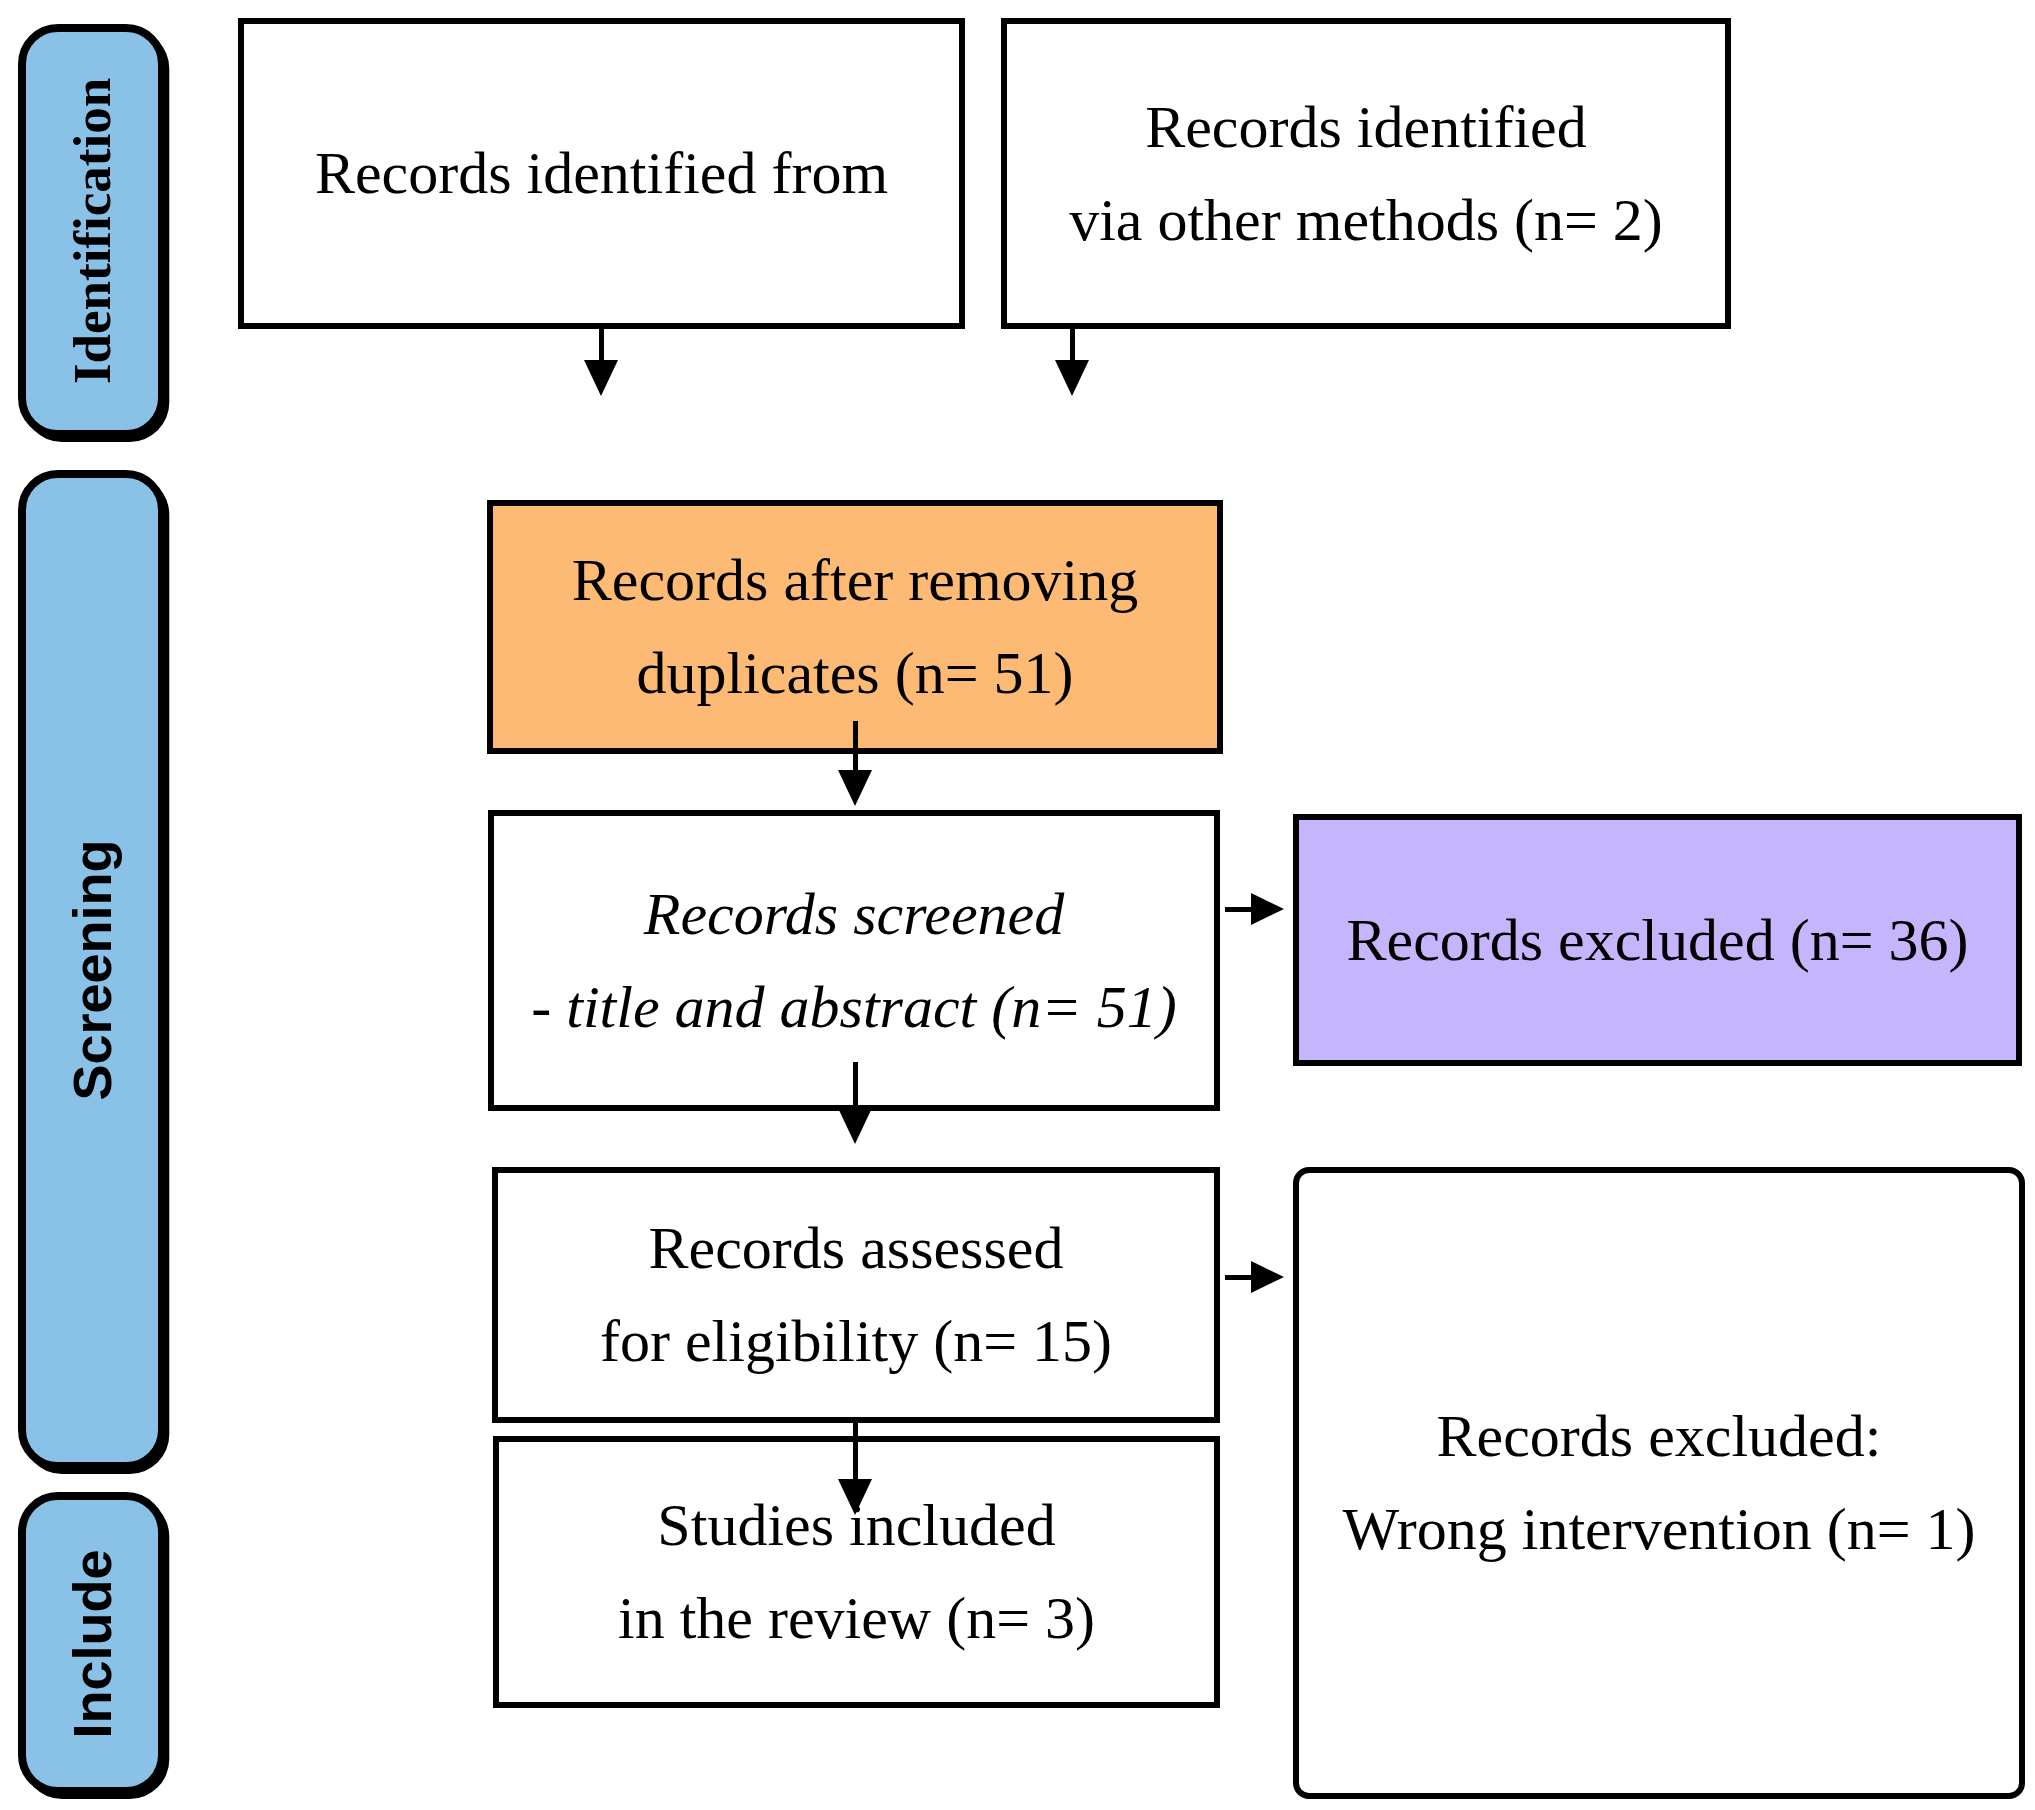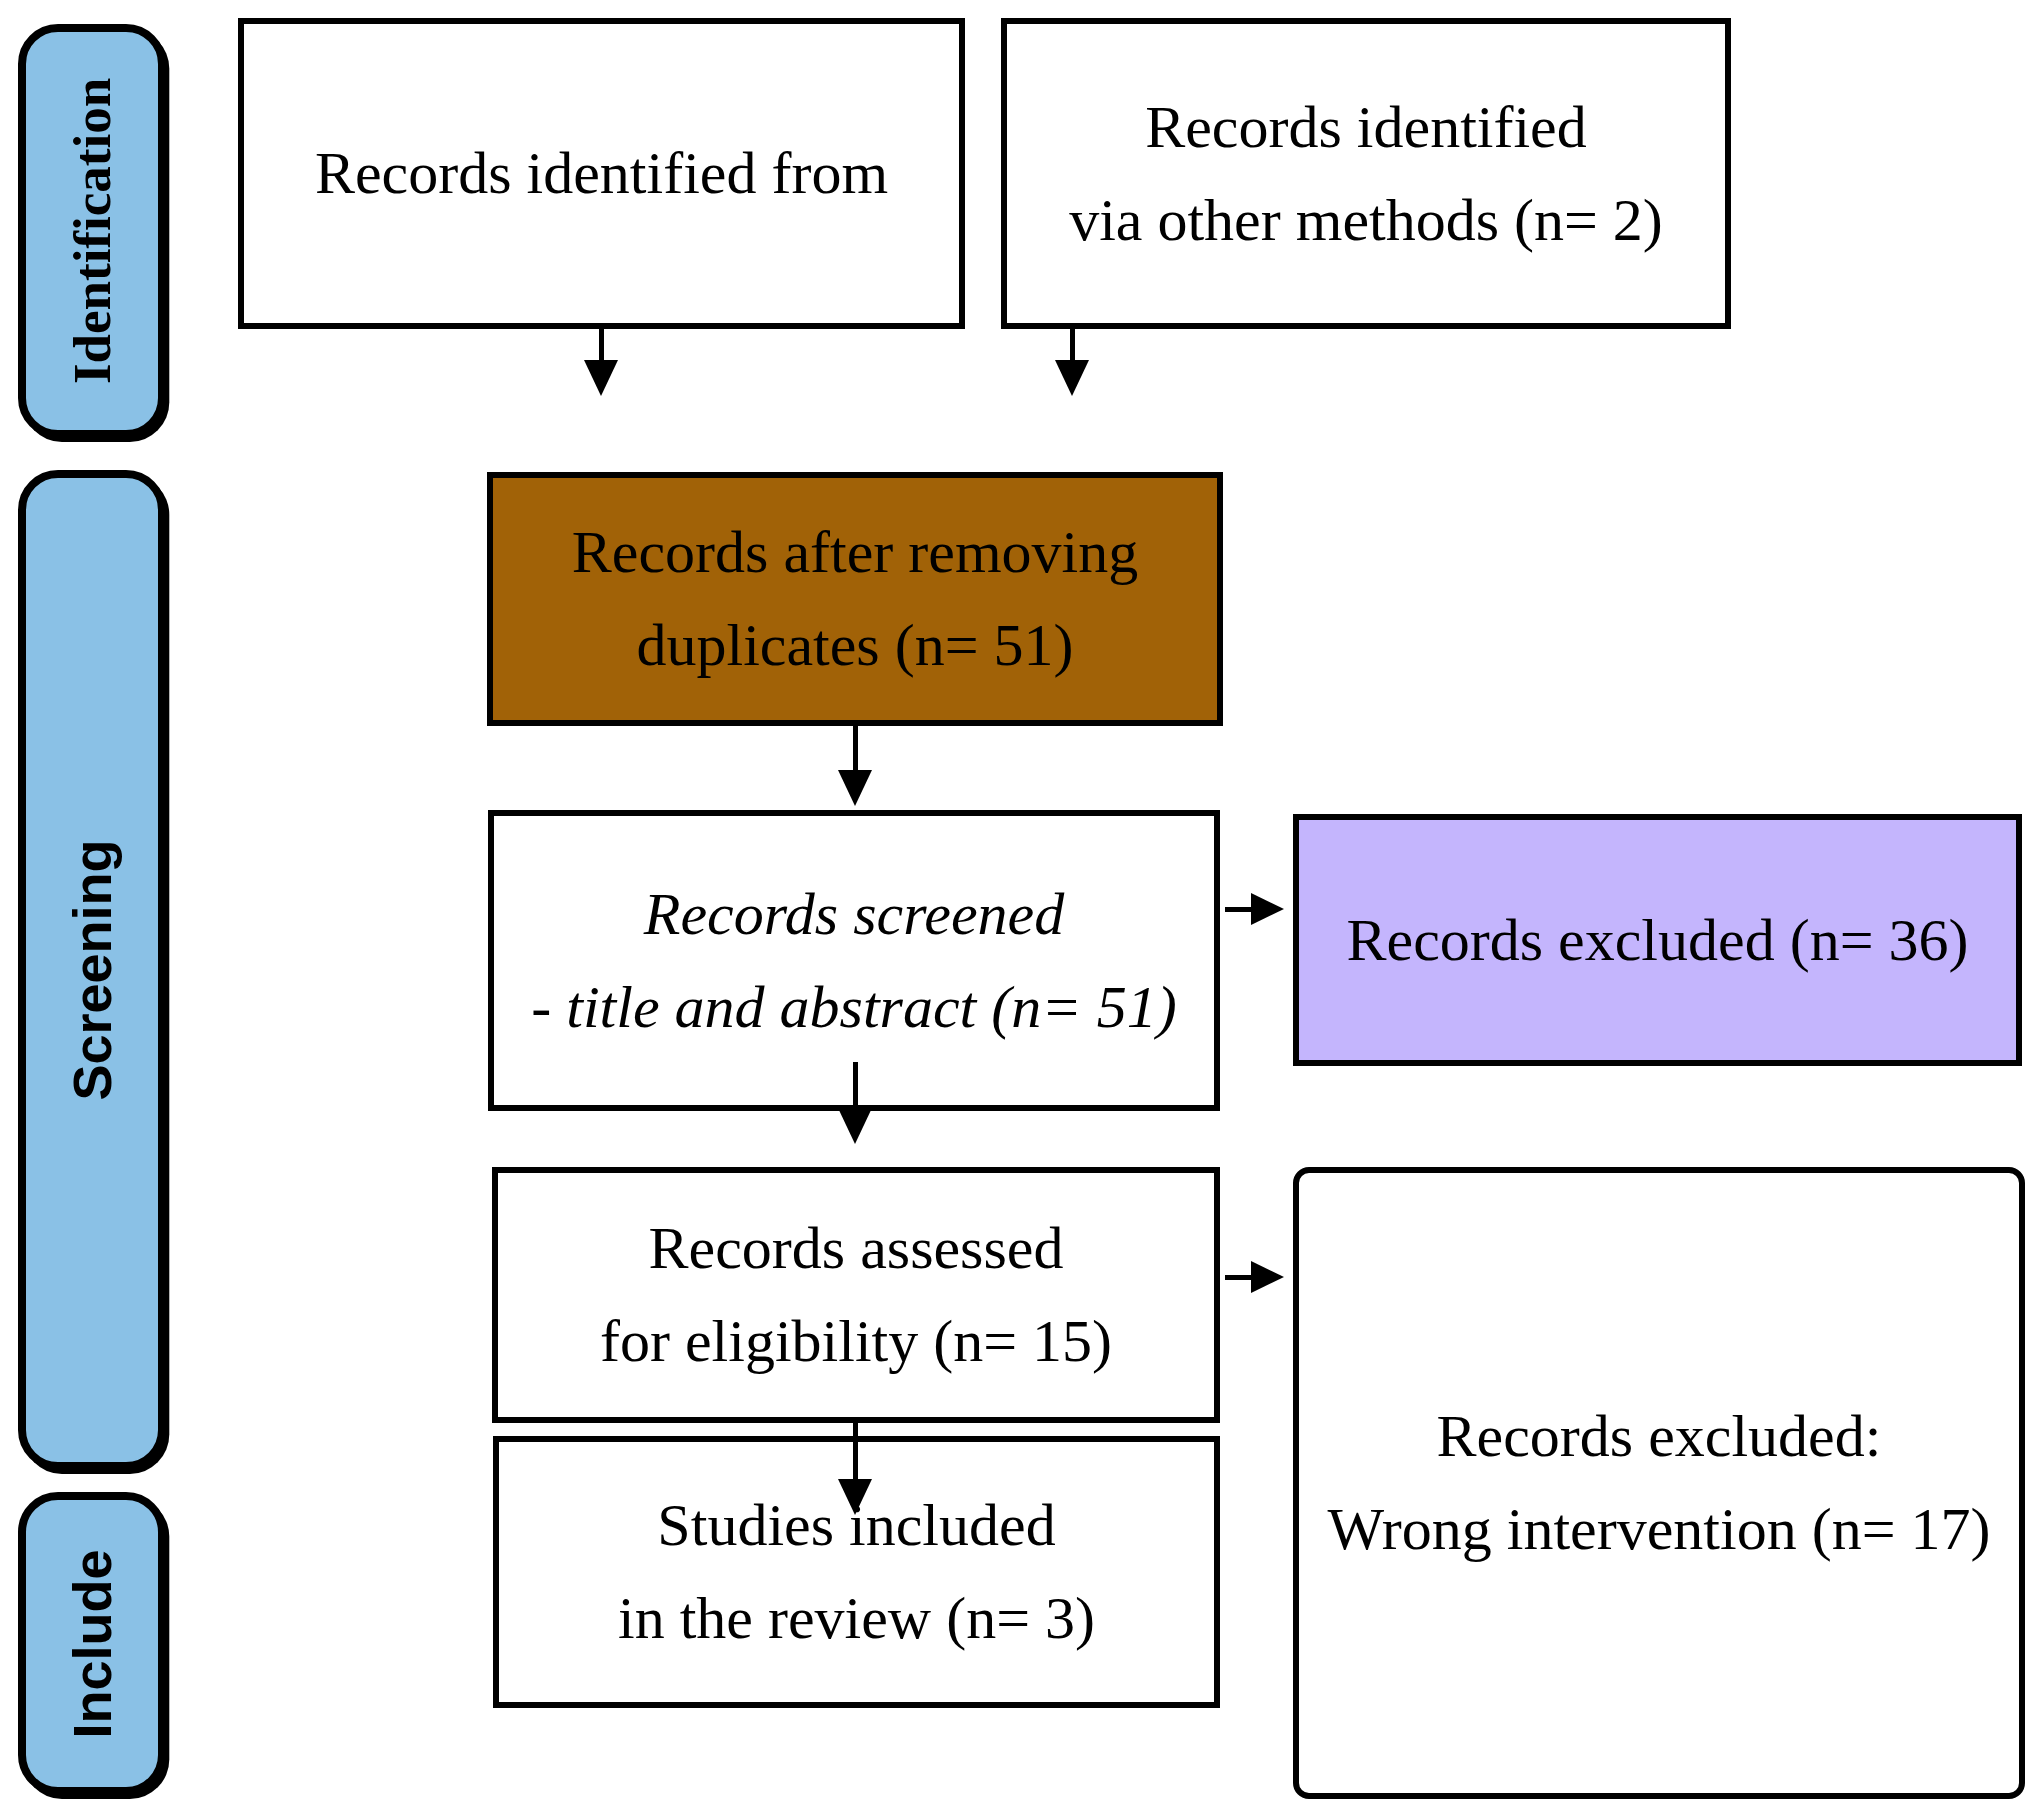--- a/index.html
+++ b/index.html
@@ -151,42 +151,42 @@
 
   <div class="fbox" id="box-identified-databases" style="background: rgb(255, 255, 255);">
     <span class="line">Records identified from</span>
   </div>
 
   <div class="fbox" id="box-identified-other" style="background: rgb(255, 255, 255);">
     <span class="line">Records identified</span>
     <span class="line">via other methods (n= 2)</span>
   </div>
 
-  <div class="fbox" id="box-after-duplicates" style="background: #a16207;">
+  <div class="fbox" id="box-after-duplicates" style="background: #fdba74; margin-top: 28px;">
     <span class="line">Records after removing</span>
     <span class="line">duplicates (n= 51)</span>
   </div>
 
   <div class="fbox" id="box-screened" style="background: rgb(255, 255, 255);">
     <span class="line">Records screened</span>
     <span class="line">- title and abstract (n= 51)</span>
   </div>
 
   <div class="fbox" id="box-excluded-screening" style="background: #c4b5fd;">
     <span class="line">Records excluded (n= 36)</span>
   </div>
 
   <div class="fbox" id="box-assessed" style="background: rgb(255, 255, 255);">
     <span class="line">Records assessed</span>
     <span class="line">for eligibility (n= 15)</span>
   </div>
 
   <div class="fbox" id="box-excluded-eligibility" style="background: rgb(255, 255, 255); border-radius: 16px;">
     <span class="line">Records excluded:</span>
-    <span class="line">Wrong intervention (n= 17)</span>
+    <span class="line">Wrong intervention (n= 1)</span>
   </div>
 
   <div class="fbox" id="box-included" style="background: rgb(255, 255, 255);">
     <span class="line">Studies included</span>
     <span class="line">in the review (n= 3)</span>
   </div>
 
   <div class="varrow" id="arrow-identified-databases">
     <div class="vstem"></div>
     <div class="vhead"></div>

